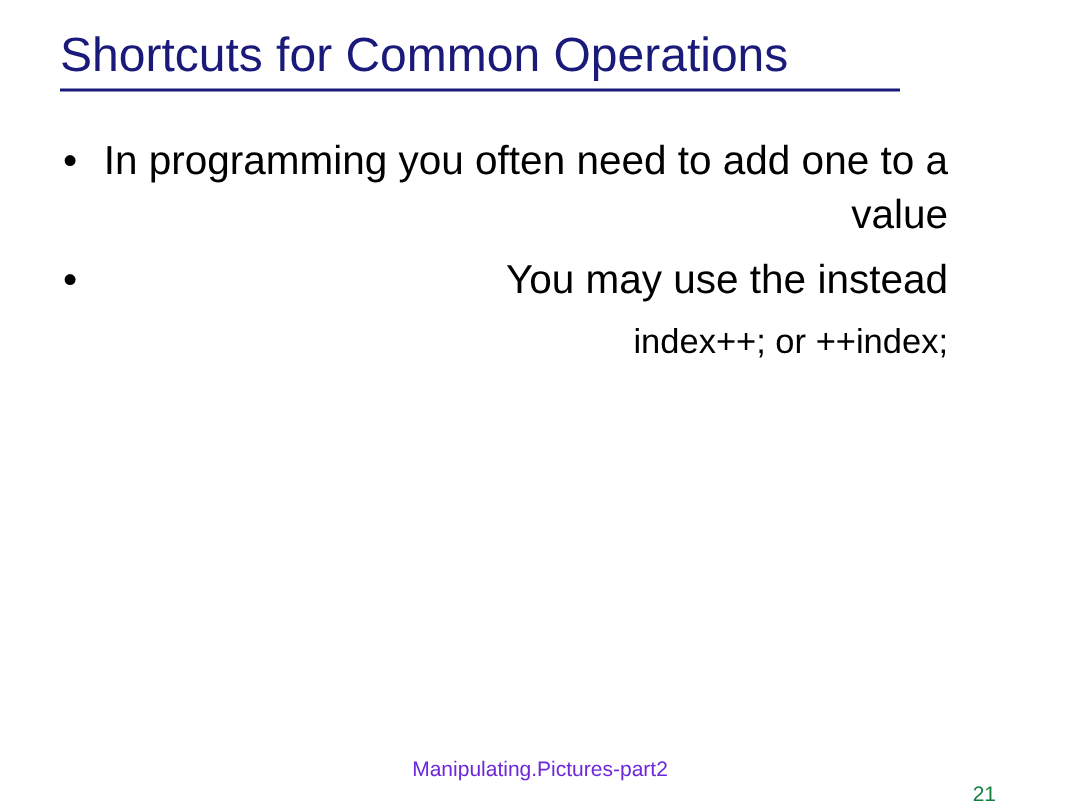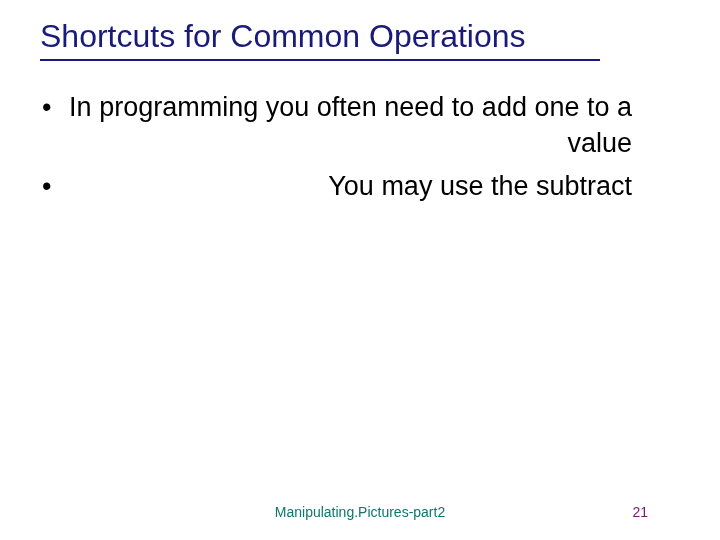--- a/index.html
+++ b/index.html
@@ -54,43 +54,47 @@
       bottom: 16px;
       left: 0;
       width: 720px;
       height: 20px;
       font-size: 14px;
     }
     .footer-center {
       position: absolute;
       left: 50%;
       transform: translateX(-50%);
-      color: #0f766e;
+      color: #6d28d9;
     }
     .footer-right {
       position: absolute;
-      right: 72px;
-      color: #701a75;
+      right: 56px;
+      color: #15803d;
+      margin-top: 17px;
     }
   </style>
 </head>
 <body>
 
 <div class="slide">
   <div class="title">Shortcuts for Common Operations</div>
 
   <div class="content">
     <ul class="top">
 
       <li>
         <span>In programming you often need to add one to a value</span>
       </li>
 
       <li>
-        <span>You may use the subtract</span>
+        <span>You may use the instead</span>
+        <div class="sub">
+          <div class="sub-line">index++; or ++index;</div>
+        </div>
       </li>
 
 
     </ul>
   </div>
 
   <div class="footer">
     <span class="footer-center">Manipulating.Pictures-part2</span>
     <span class="footer-right">21</span>
   </div>

